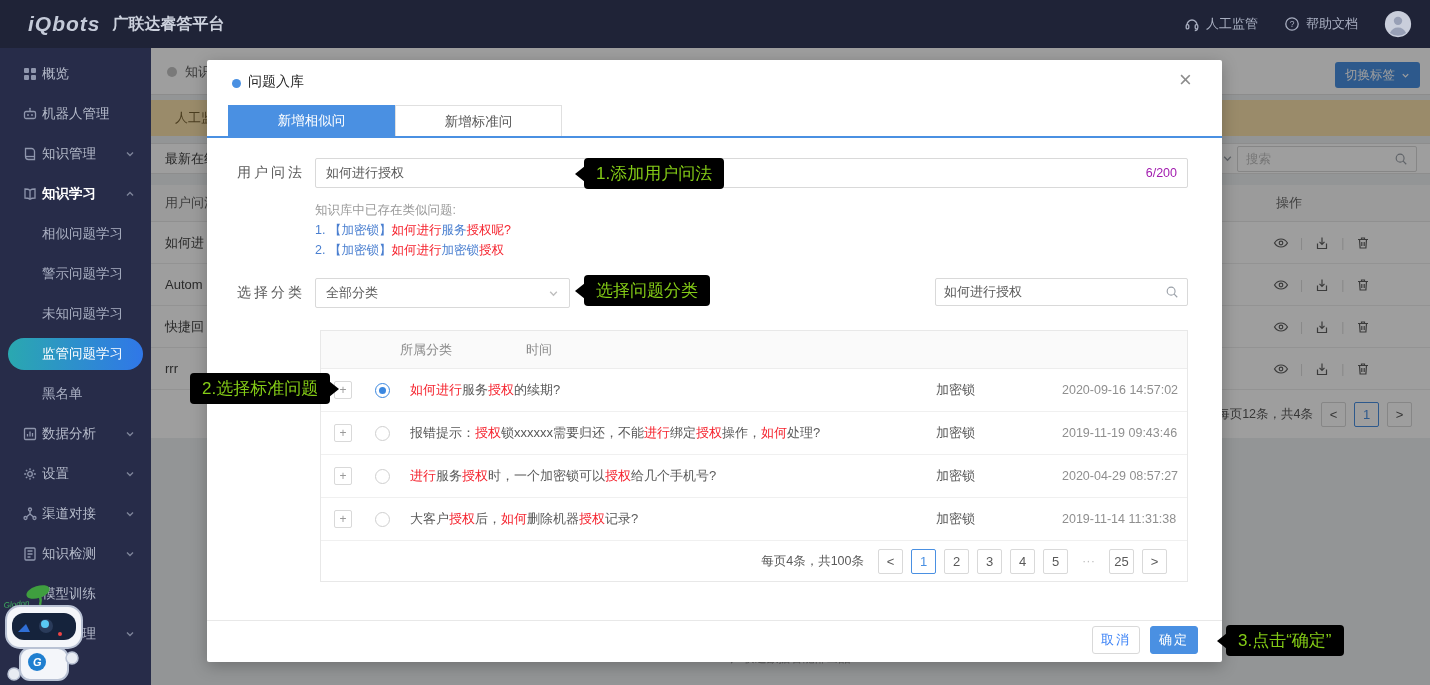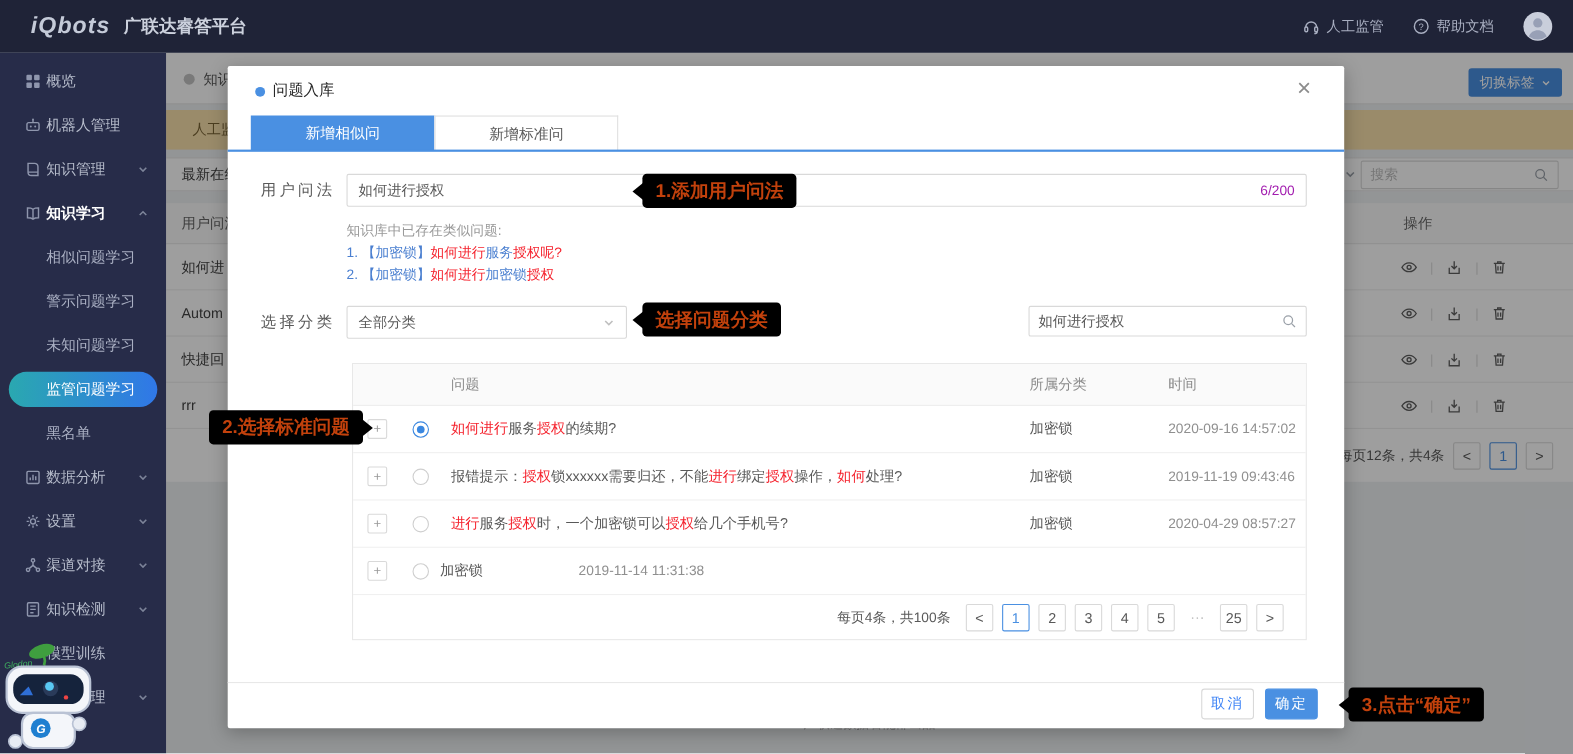--- a/index.html
+++ b/index.html
@@ -91,21 +91,21 @@
   .radio.sel { border-color:#3a87e0; }
   .radio.sel::after { content:""; position:absolute; inset:3px; background:#3a87e0; border-radius:50%; }
   .mt-pg { flex:1; display:flex; align-items:center; justify-content:flex-end; gap:8px; padding-right:20px; font-size:12.5px; color:#595959; }
   .m-divider { position:absolute; left:0; top:560px; width:1015px; height:1px; background:#e8e8e8; }
   .m-btns { position:absolute; right:24px; top:566px; display:flex; gap:10px; }
   .btn { height:28px; min-width:48px; border-radius:3px; font-size:13px; letter-spacing:2px; text-align:center; line-height:26px; cursor:pointer; padding:0 8px; }
   .btn.ghost { border:1px solid #d9d9d9; background:#fff; color:#3b82f6; }
   .btn.primary { background:#4a90e2; color:#fff; border:1px solid #4a90e2; }
 
   
-  .callout { position:absolute; background:#000; color:#c2410c; font-weight:bold; font-size:17px; padding:4px 12px; border-radius:4px; white-space:nowrap; z-index:30; }
+  .callout { position:absolute; background:#000; color:#84cc16; font-weight:normal; font-size:17px; padding:4px 12px; border-radius:4px; white-space:nowrap; z-index:30; }
   .callout.arr-l::before { content:""; position:absolute; left:-9px; top:50%; transform:translateY(-50%); border-top:8px solid transparent; border-bottom:8px solid transparent; border-right:10px solid #000; }
   .callout.arr-r::after { content:""; position:absolute; right:-9px; top:50%; transform:translateY(-50%); border-top:8px solid transparent; border-bottom:8px solid transparent; border-left:10px solid #000; }
   .co-1 { left:584px; top:158px; }
   .co-2 { left:584px; top:275px; }
   .co-3 { left:190px; top:373px; }
   .co-4 { left:1226px; top:625px; }
 
   .mascot { position:absolute; left:0px; top:582px; z-index:6; }
   .icon16 { width:16px; height:16px; }
   svg { display:block; }
@@ -500,21 +500,20 @@
     <svg width="14" height="14" viewBox="0 0 16 16" fill="none" stroke="currentColor" stroke-width="1.3">
         <circle cx="7" cy="7" r="4.5"></circle>
         <path d="M10.5 10.5L14 14"></path>
       </svg>
   </div>
 
   <div class="m-table">
     <div class="mt-head">
       <span class="c-exp"></span>
         <span class="c-radio"></span>
-      <span class="c-q">问题</span>
       <span class="c-cat">所属分类</span>
       <span class="c-time" style="color:#8a8a8a;font-size:13px;">时间</span>
     </div>
     <div class="mt-row">
       <span class="c-exp">
           <span class="expand">+</span>
         </span>
       <span class="c-radio">
           <span class="radio sel"></span>
         </span>
@@ -544,20 +543,21 @@
       <span class="c-cat">加密锁</span>
       <span class="c-time">2020-04-29 08:57:27</span>
     </div>
     <div class="mt-row">
       <span class="c-exp">
           <span class="expand">+</span>
         </span>
       <span class="c-radio">
           <span class="radio"></span>
         </span>
+      <span class="c-q"><span>大客户</span><span style="color: rgb(245, 34, 45);">授权</span><span>后，</span><span style="color: rgb(245, 34, 45);">如何</span><span>删除机器</span><span style="color: rgb(245, 34, 45);">授权</span><span>记录?</span></span>
       <span class="c-cat">加密锁</span>
       <span class="c-time">2019-11-14 11:31:38</span>
     </div>
     <div class="mt-pg">
       <span style="margin-right:6px;">每页4条，共100条</span>
       <span class="pg">&lt;</span>
       <span class="pg active">1</span>
       <span class="pg">2</span>
       <span class="pg">3</span>
       <span class="pg">4</span>

